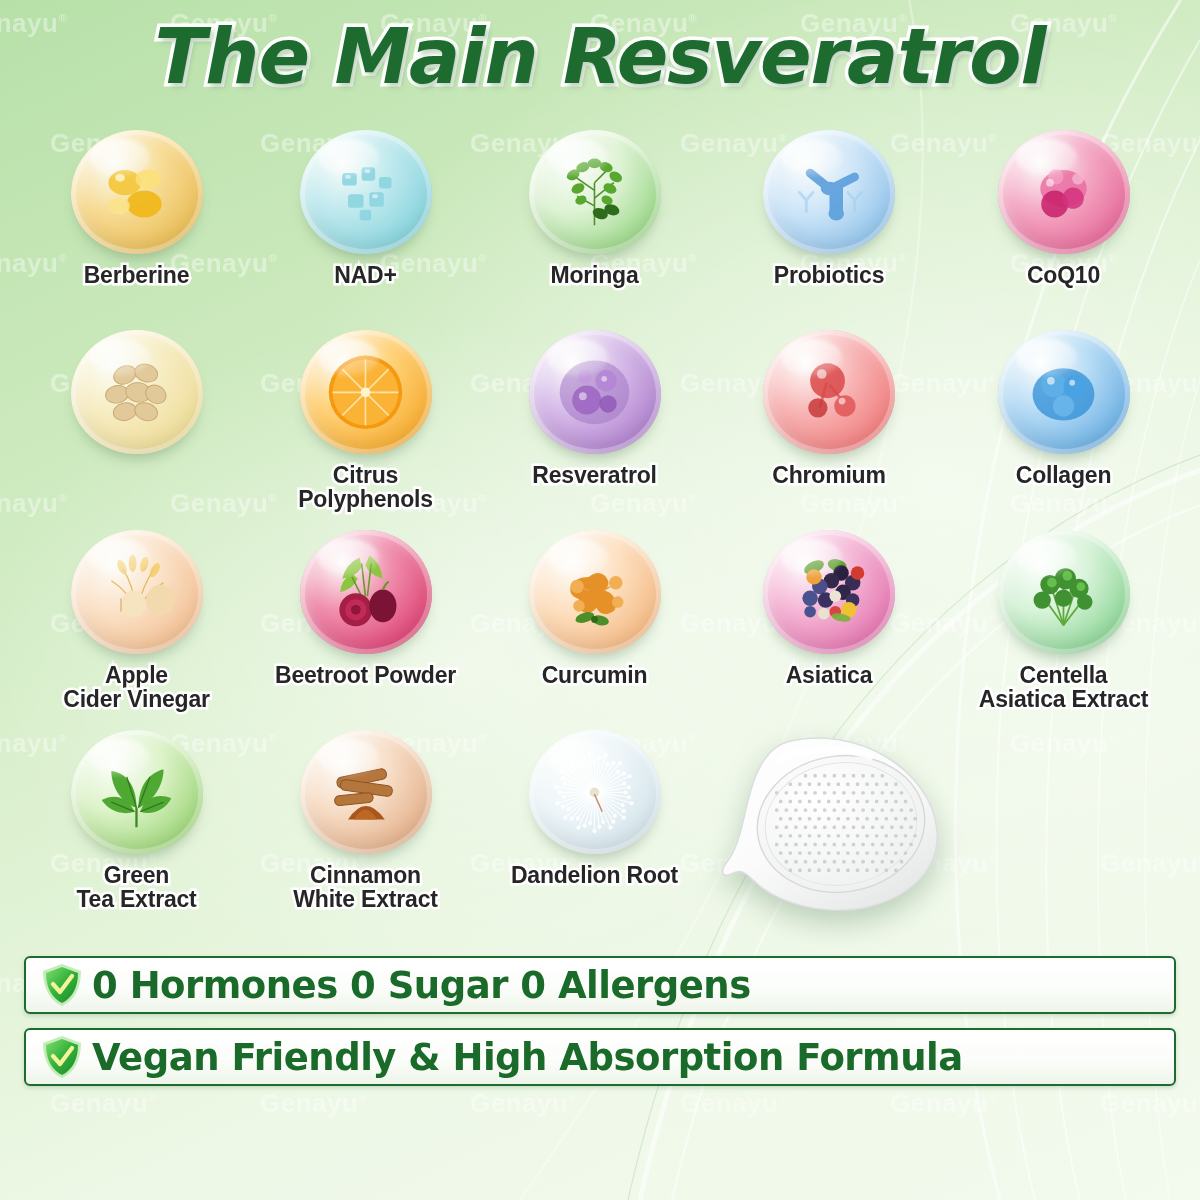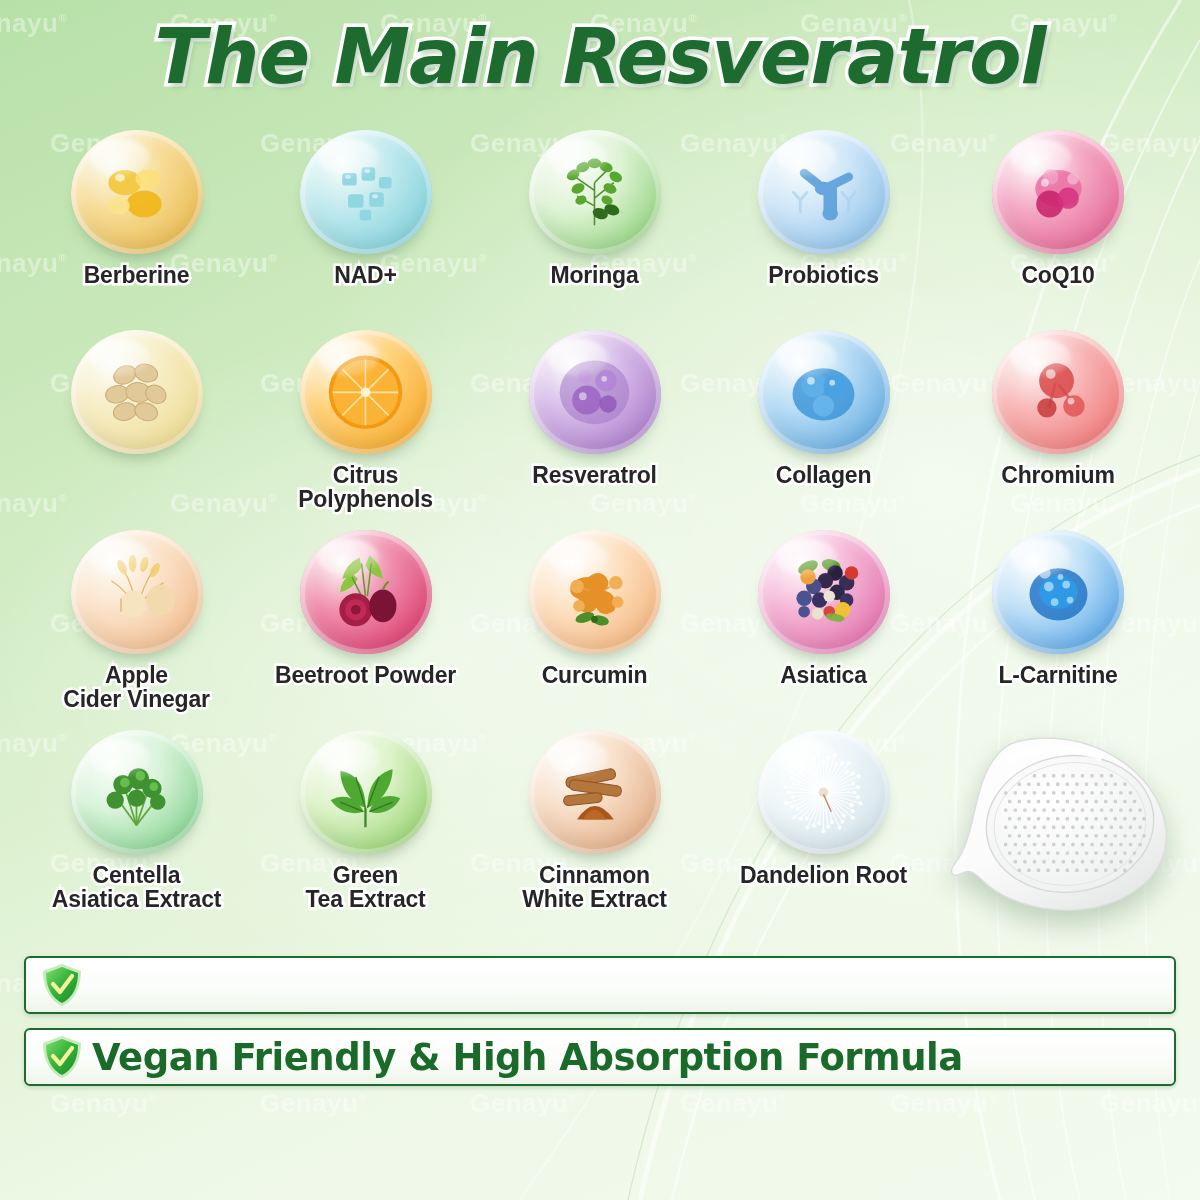--- a/index.html
+++ b/index.html
@@ -438,58 +438,58 @@
                 </g>
               </svg>
             </div>
             <div class="rim"></div>
           </div>
         </div>
         <div class="label">Resveratrol</div>
       </div>
       <div class="cell">
         <div class="bubble-holder">
+          <div class="bubble" style="background: radial-gradient(circle at 32% 26%, rgba(255, 255, 255, 0.92) 0%, rgb(248, 182, 182) 38%, rgb(239, 115, 115) 86%);">
+            <div class="core">
+              <svg viewBox="0 0 100 100">
+                <g stroke="#cf4040" stroke-width="3" opacity=".65">
+                  <path d="M47 40 L40 66"></path>
+                  <path d="M50 42 L66 62"></path>
+                </g>
+                <circle cx="48" cy="38" r="18" fill="#d94848" opacity=".85"></circle>
+                <circle cx="38" cy="66" r="10" fill="#c83a3a" opacity=".85"></circle>
+                <circle cx="66" cy="64" r="11" fill="#e05656" opacity=".85"></circle>
+                <circle cx="42" cy="31" r="5" fill="#ffffff" opacity=".6"></circle>
+                <circle cx="63" cy="59" r="3.5" fill="#ffffff" opacity=".6"></circle>
+              </svg>
+            </div>
+            <div class="rim"></div>
+          </div>
+        </div>
+        <div class="label">Chromium</div>
+      </div>
+      <div class="cell">
+        <div class="bubble-holder">
           <div class="bubble" style="background: radial-gradient(circle at 32% 26%, rgba(255, 255, 255, 0.92) 0%, rgb(183, 220, 245) 38%, rgb(94, 168, 224) 86%);">
             <div class="core">
               <svg viewBox="0 0 100 100">
                 <g>
                   <ellipse cx="50" cy="52" rx="32" ry="27" fill="#2f8ed6" opacity=".75"></ellipse>
                   <circle cx="40" cy="42" r="13" fill="#5fb0e8" opacity=".9"></circle>
                   <circle cx="62" cy="44" r="12" fill="#4aa2e2" opacity=".9"></circle>
                   <circle cx="50" cy="64" r="11" fill="#6cb9ec" opacity=".8"></circle>
                   <circle cx="37" cy="38" r="4" fill="#ffffff" opacity=".6"></circle>
                   <circle cx="59" cy="40" r="3" fill="#ffffff" opacity=".6"></circle>
                 </g>
               </svg>
             </div>
             <div class="rim"></div>
           </div>
         </div>
         <div class="label">Collagen</div>
-      </div>
-      <div class="cell">
-        <div class="bubble-holder">
-          <div class="bubble" style="background: radial-gradient(circle at 32% 26%, rgba(255, 255, 255, 0.92) 0%, rgb(248, 182, 182) 38%, rgb(239, 115, 115) 86%);">
-            <div class="core">
-              <svg viewBox="0 0 100 100">
-                <g stroke="#cf4040" stroke-width="3" opacity=".65">
-                  <path d="M47 40 L40 66"></path>
-                  <path d="M50 42 L66 62"></path>
-                </g>
-                <circle cx="48" cy="38" r="18" fill="#d94848" opacity=".85"></circle>
-                <circle cx="38" cy="66" r="10" fill="#c83a3a" opacity=".85"></circle>
-                <circle cx="66" cy="64" r="11" fill="#e05656" opacity=".85"></circle>
-                <circle cx="42" cy="31" r="5" fill="#ffffff" opacity=".6"></circle>
-                <circle cx="63" cy="59" r="3.5" fill="#ffffff" opacity=".6"></circle>
-              </svg>
-            </div>
-            <div class="rim"></div>
-          </div>
-        </div>
-        <div class="label">Chromium</div>
       </div>
       <div class="cell">
         <div class="bubble-holder">
           <div class="bubble" style="background: radial-gradient(circle at 32% 26%, rgba(255, 255, 255, 0.92) 0%, rgb(251, 226, 200) 38%, rgb(240, 185, 137) 86%);">
             <div class="core">
               <svg viewBox="0 0 100 100">
                 <g stroke="#e8b351" stroke-width="1.4" fill="none" opacity=".9">
                   <path d="M50 70 C48 52 44 38 36 26"></path>
                   <path d="M50 70 C54 52 60 38 68 26"></path>
                   <path d="M50 70 C44 54 34 44 24 38"></path>
@@ -597,42 +597,20 @@
                 </g>
                 <g fill="#7ab23a" opacity=".9">
                   <ellipse cx="62" cy="76" rx="10" ry="4" transform="rotate(10 62 76)"></ellipse>
                 </g>
               </svg>
             </div>
             <div class="rim"></div>
           </div>
         </div>
         <div class="label">Asiatica</div>
-      </div>
-      <div class="cell">
-        <div class="bubble-holder">
-          <div class="bubble" style="background: radial-gradient(circle at 32% 26%, rgba(255, 255, 255, 0.92) 0%, rgb(191, 224, 247) 38%, rgb(77, 160, 230) 86%);">
-            <div class="core">
-              <svg viewBox="0 0 100 100">
-                <ellipse cx="50" cy="52" rx="30" ry="27" fill="#1a6fc4" opacity=".8"></ellipse>
-                <ellipse cx="50" cy="50" rx="20" ry="17" fill="#2f9be8" opacity=".9"></ellipse>
-                <g fill="#9fd8fb" opacity=".9">
-                  <circle cx="40" cy="44" r="5"></circle>
-                  <circle cx="58" cy="42" r="4"></circle>
-                  <circle cx="46" cy="60" r="4"></circle>
-                  <circle cx="62" cy="58" r="3.5"></circle>
-                  <circle cx="52" cy="34" r="3"></circle>
-                </g>
-                <circle cx="36" cy="30" r="6" fill="#ffffff" opacity=".55"></circle>
-              </svg>
-            </div>
-            <div class="rim"></div>
-          </div>
-        </div>
-        <div class="label">L-Carnitine</div>
       </div>
       <div class="cell">
         <div class="bubble-holder">
           <div class="bubble" style="background: radial-gradient(circle at 32% 26%, rgba(255, 255, 255, 0.92) 0%, rgb(216, 243, 217) 38%, rgb(127, 208, 138) 86%);">
             <div class="core">
               <svg viewBox="0 0 100 100">
                 <g stroke="#5ea83a" stroke-width="1.8" fill="none">
                   <path d="M50 84 L38 46"></path>
                   <path d="M50 84 L50 42"></path>
                   <path d="M50 84 L62 48"></path>
@@ -1005,20 +983,21 @@
             <linearGradient id="sg" x1="0" y1="0" x2="1" y2="1">
               <stop offset="0" stop-color="#7ede6e"></stop>
               <stop offset="0.5" stop-color="#33b13a"></stop>
               <stop offset="1" stop-color="#1c8a29"></stop>
             </linearGradient>
           </defs>
           <path d="M22 2 L41 9 C41 26 34 39 22 44 C10 39 3 26 3 9 Z" fill="#b9e9ad" opacity="0.85"></path>
           <path d="M22 5 L38 11 C38 26 32 36 22 41 C12 36 6 26 6 11 Z" fill="url(#sg)"></path>
           <path d="M13 22 L20 30 L32 14" fill="none" stroke="#f3f49a" stroke-width="4.2" stroke-linecap="round" stroke-linejoin="round"></path>
         </svg>
+        <span class="ctext">0 Hormones 0 Sugar 0 Allergens</span>
       </div>
       <div class="claim">
         <svg class="shield" viewBox="0 0 44 46">
           <defs>
             <linearGradient id="sg" x1="0" y1="0" x2="1" y2="1">
               <stop offset="0" stop-color="#7ede6e"></stop>
               <stop offset="0.5" stop-color="#33b13a"></stop>
               <stop offset="1" stop-color="#1c8a29"></stop>
             </linearGradient>
           </defs>

